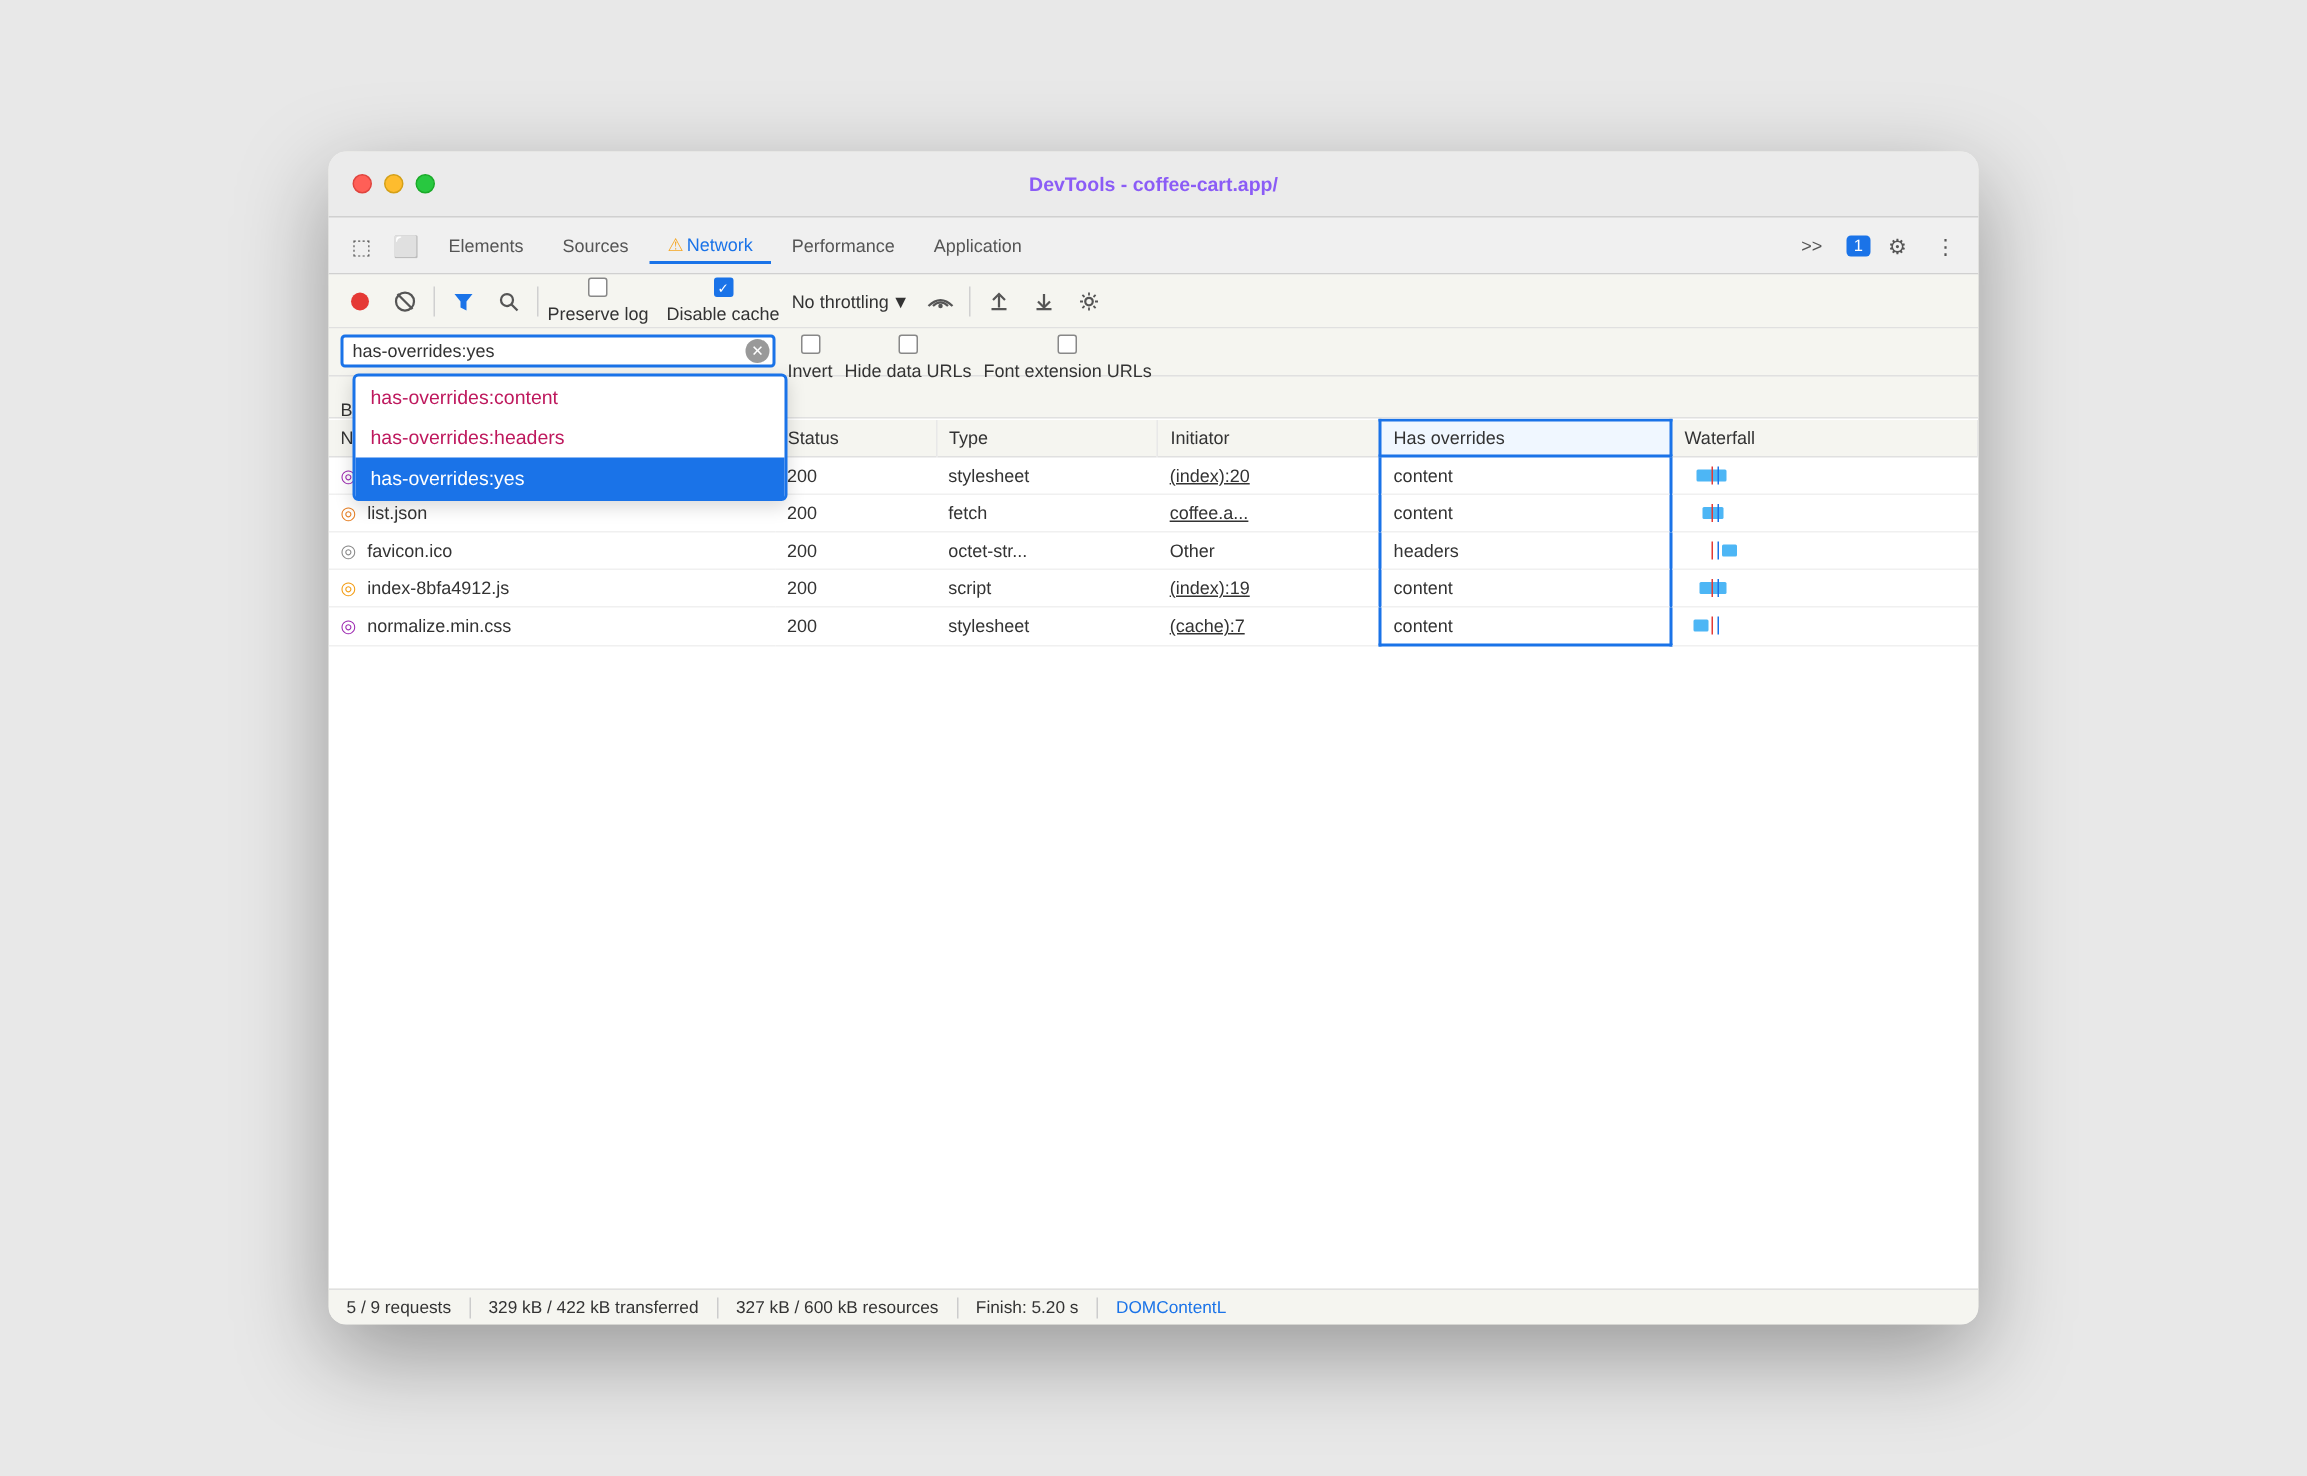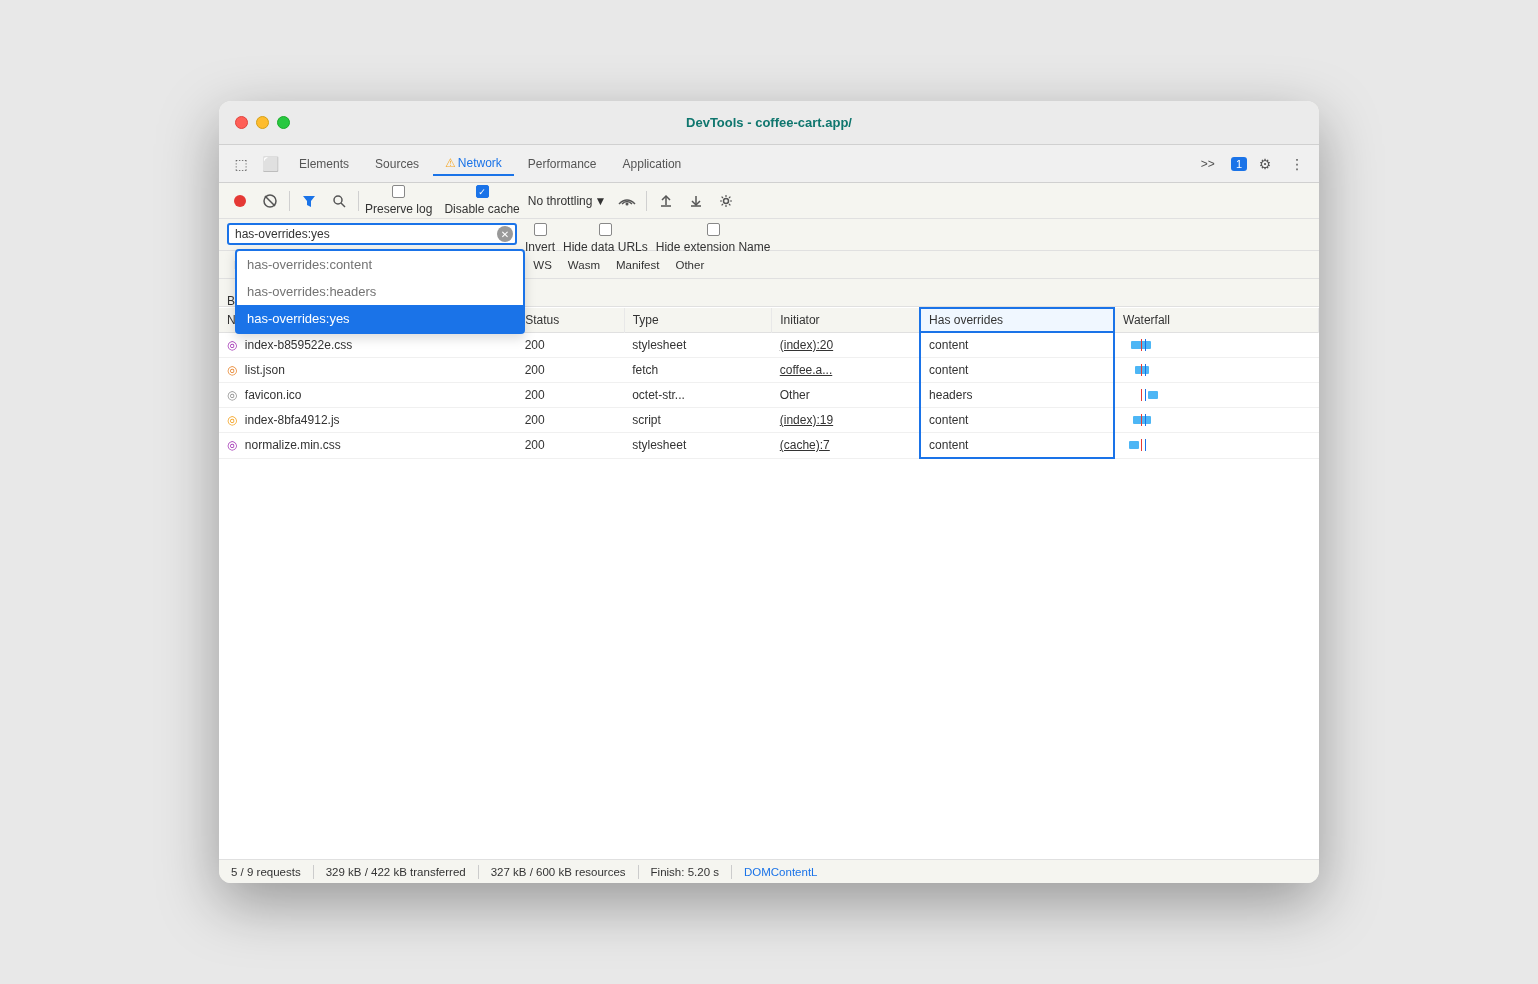--- a/index.html
+++ b/index.html
@@ -41,21 +41,21 @@
     }
     .tl-red { background: #ff5f57; border: 1px solid #e0443e; }
     .tl-yellow { background: #febc2e; border: 1px solid #d4a017; }
     .tl-green { background: #28c840; border: 1px solid #1aab29; }
     .titlebar-title {
       position: absolute;
       left: 50%;
       transform: translateX(-50%);
       font-size: 13px;
       font-weight: 600;
-      color: #0f766e;
+      color: #8b5cf6;
     }
     
     .tabbar {
       background: #f0f0f0;
       border-bottom: 1px solid #d0d0d0;
       display: flex;
       align-items: center;
       padding: 0 8px;
       height: 38px;
       gap: 2px;
@@ -217,21 +217,21 @@
       background: white;
       border: 2px solid #1a73e8;
       border-radius: 4px;
       z-index: 100;
       box-shadow: 0 4px 12px rgba(0,0,0,0.15);
     }
     .autocomplete-item {
       padding: 6px 10px;
       font-size: 13px;
       cursor: pointer;
-      color: #737373;
+      color: #be185d;
     }
     .autocomplete-item.selected {
       background: #1a73e8;
       color: white;
     }
     .ac-key { font-weight: 500; }
     .ac-val { font-weight: 400; }
     
     .typebar {
       background: #f5f5f0;
@@ -473,37 +473,24 @@
       <label class="toolbar-label">
         <span class="checkbox"></span>
         <span>Invert</span>
       </label>
       <label class="toolbar-label">
         <span class="checkbox"></span>
         <span>Hide data URLs</span>
       </label>
       <label class="toolbar-label">
         <span class="checkbox"></span>
-        <span>Hide extension Name</span>
+        <span>Font extension URLs</span>
       </label>
     </div>
 
-    <div class="typebar">
-      <div class="type-btn">Fetch/XHR</div>
-      <div class="type-btn">JS</div>
-      <div class="type-btn">CSS</div>
-      <div class="type-btn">Img</div>
-      <div class="type-btn">Media</div>
-      <div class="type-btn">Font</div>
-      <div class="type-btn">Doc</div>
-      <div class="type-btn">WS</div>
-      <div class="type-btn">Wasm</div>
-      <div class="type-btn">Manifest</div>
-      <div class="type-btn">Other</div>
-    </div>
 
     <div class="blockedbar">
       <label class="toolbar-label">
         <span class="checkbox"></span>
         <span>Blocked requests</span>
       </label>
       <label class="toolbar-label">
         <span class="checkbox"></span>
         <span>3rd-party requests</span>
       </label>

